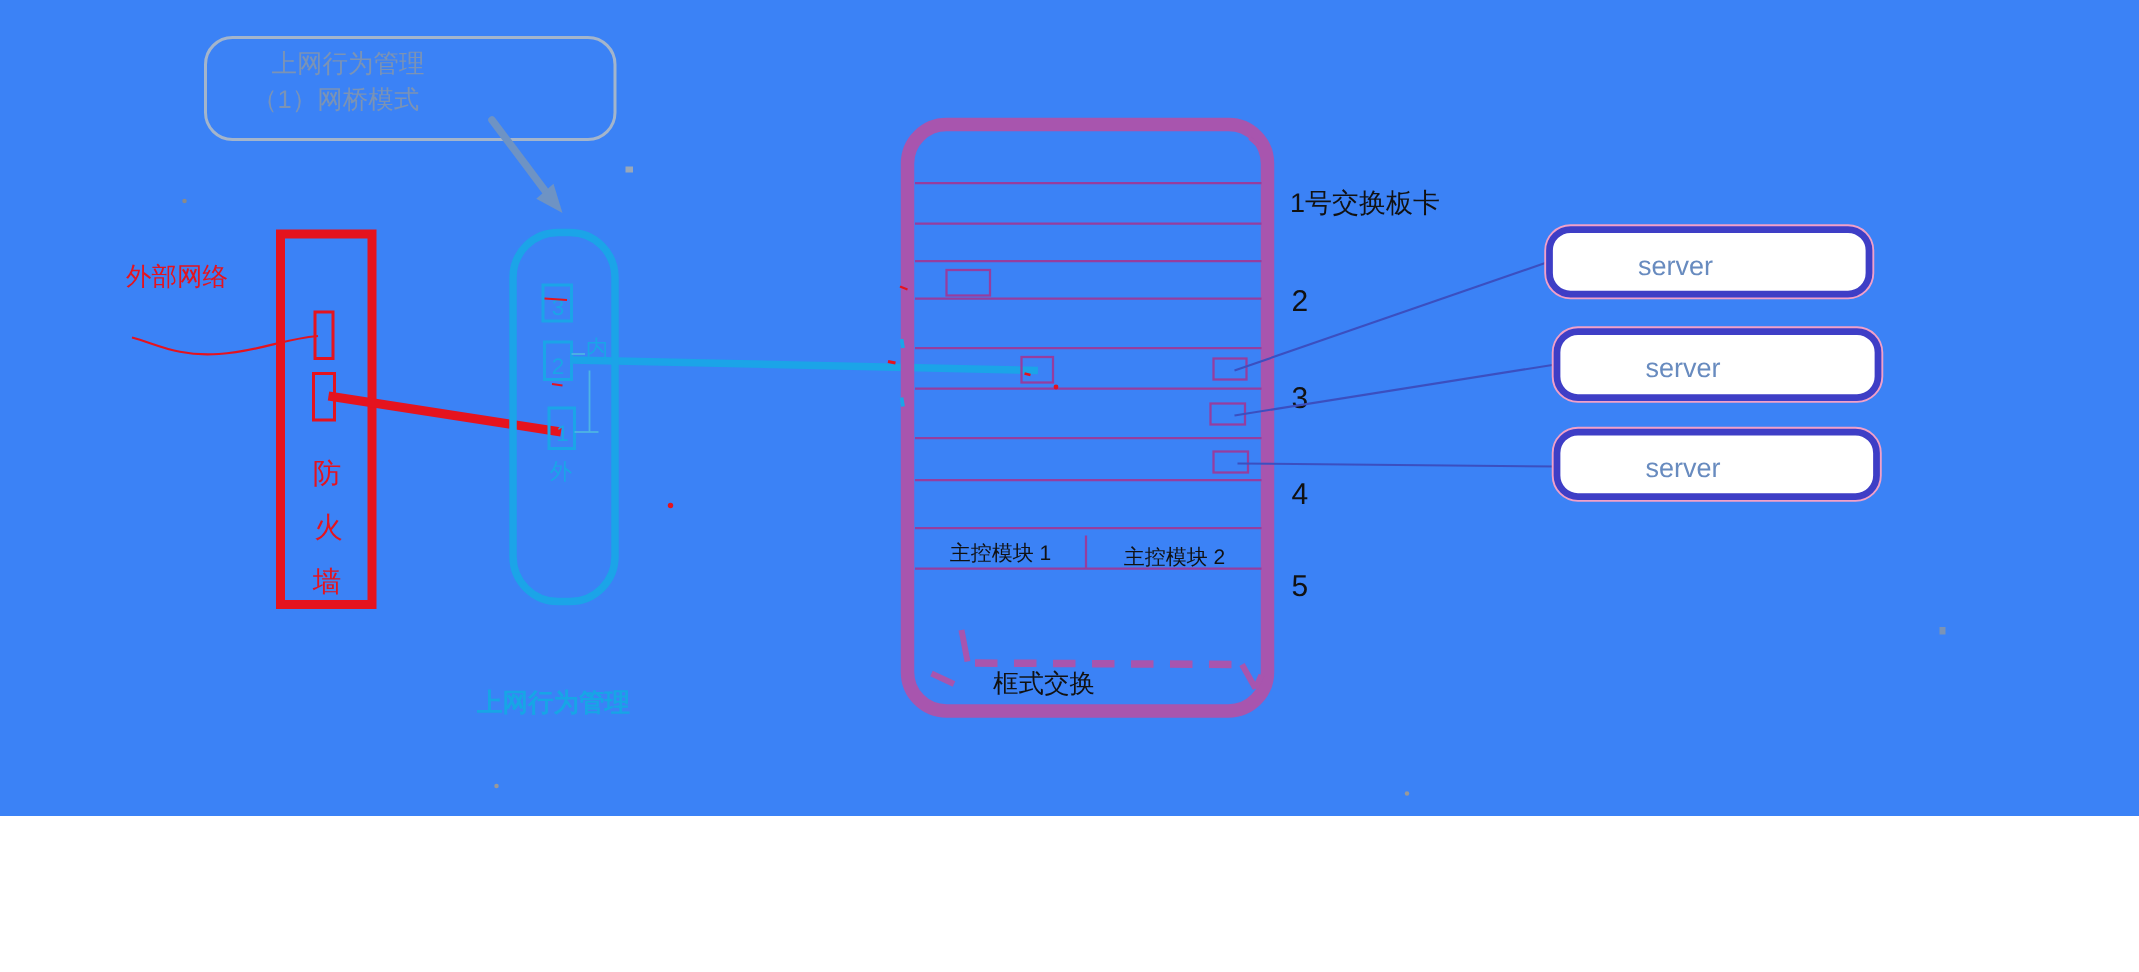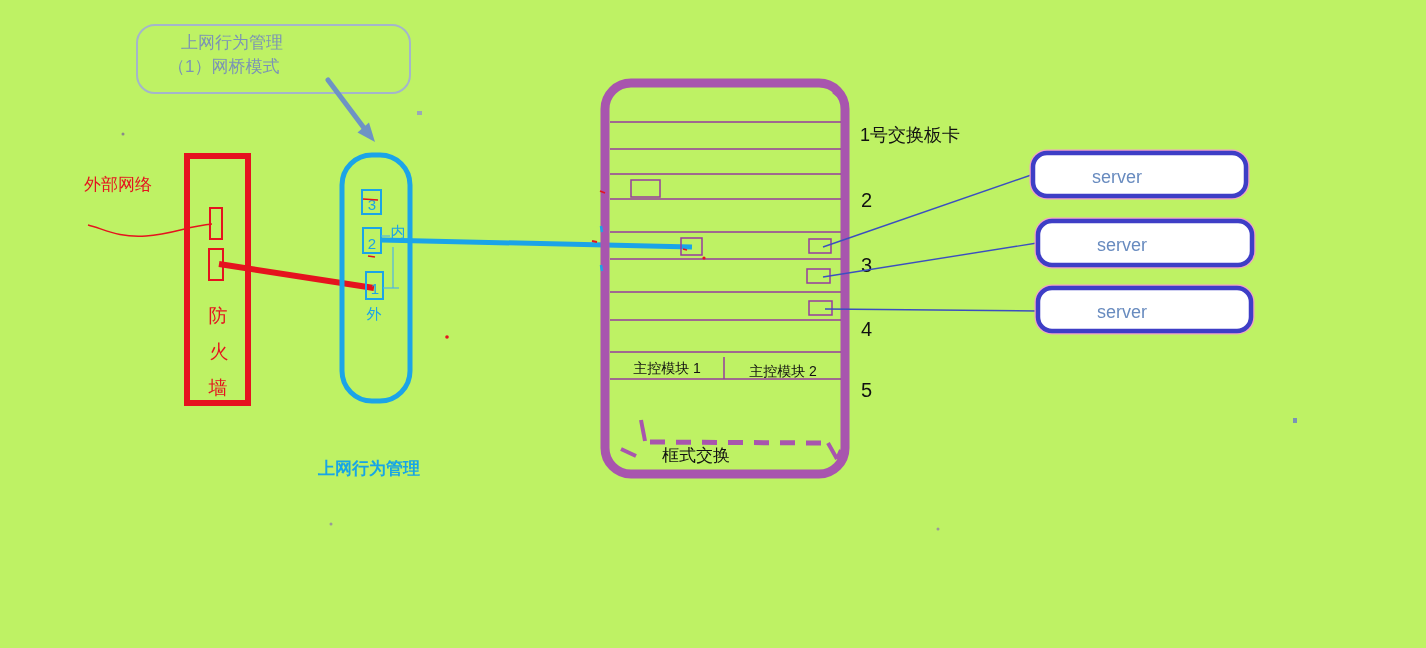--- a/index.html
+++ b/index.html
@@ -1,16 +1,16 @@
 <!DOCTYPE html>
 <html><head>
 <meta charset="utf-8">
 <style>
   html,body{margin:0;padding:0;background:#ffffff;}
-  #canvas{position:relative;width:1426px;height:648px;background:#bef264;overflow:hidden;
+  #canvas{position:relative;width:1426px;height:544px;background:#3b82f6;overflow:hidden;
           font-family:"Liberation Sans","DejaVu Sans",sans-serif;text-align:center;}
   svg{position:absolute;left:0;top:0;}
   text{font-family:"Liberation Sans","DejaVu Sans",sans-serif;}
   .t-callout{fill:#7b93b5;font-size:17px;}
   .t-red{fill:#e5131e;font-size:17px;}
   .t-fw{fill:#e5131e;font-size:19px;}
   .t-cyanport{fill:#1ba4e8;font-size:15px;}
   .t-cyanlabel{fill:#1ba4e8;font-size:15px;}
   .t-cyancap{fill:#17a5e6;font-size:17px;font-weight:600;}
   .t-black18{fill:#111;font-size:18px;}

